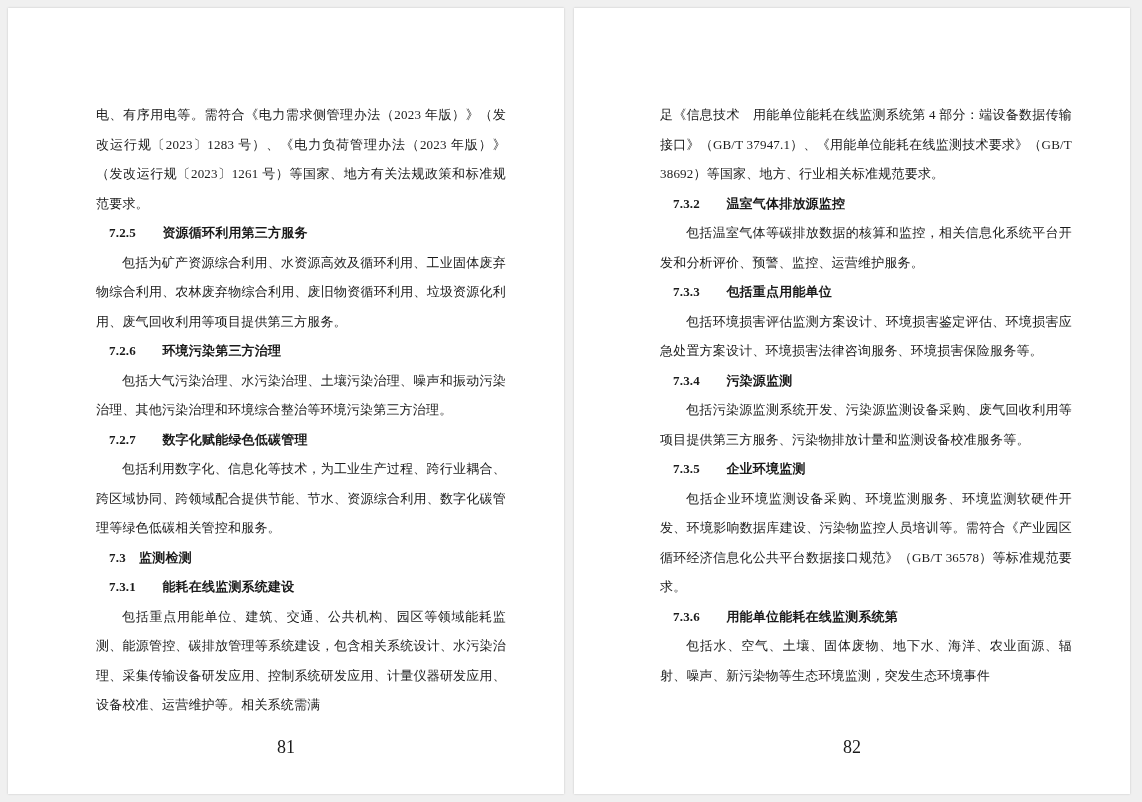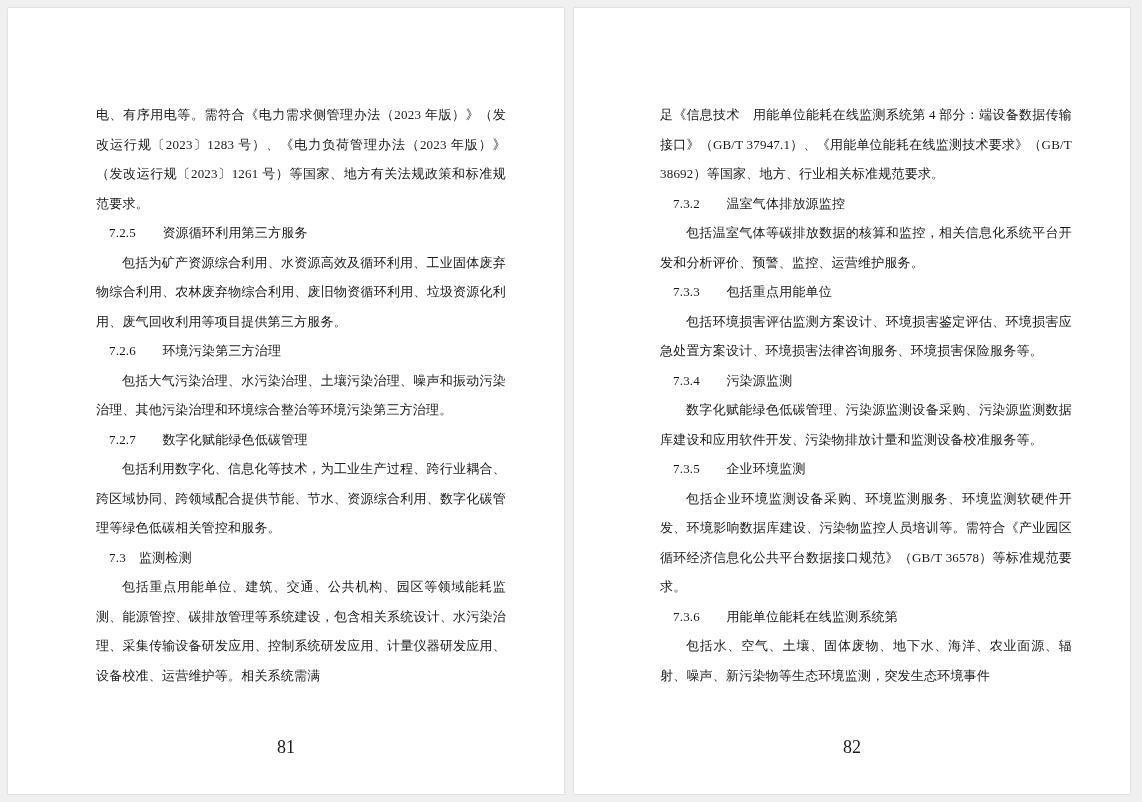--- a/index.html
+++ b/index.html
@@ -53,20 +53,21 @@
   }
   p.body {
     text-indent: 2em;
   }
   p.cont {
     text-indent: 0;
   }
   p.heading {
     text-indent: 1em;
     white-space: pre;
+    font-weight: bold;
   }
   .folio {
     position: absolute;
     bottom: 36px;
     left: 0;
     right: 0;
     text-align: center;
     font-size: 18px;
     color: #1a1a1a;
     font-family: "Liberation Serif", serif;
@@ -80,34 +81,35 @@
   <div class="page page-left">
     <div class="page-inner">
       <p class="cont">电、有序用电等。需符合《电力需求侧管理办法（2023 年版）》（发改运行规〔2023〕1283 号）、《电力负荷管理办法（2023 年版）》（发改运行规〔2023〕1261 号）等国家、地方有关法规政策和标准规范要求。</p>
       <p class="heading">7.2.5　　资源循环利用第三方服务</p>
       <p class="body">包括为矿产资源综合利用、水资源高效及循环利用、工业固体废弃物综合利用、农林废弃物综合利用、废旧物资循环利用、垃圾资源化利用、废气回收利用等项目提供第三方服务。</p>
       <p class="heading">7.2.6　　环境污染第三方治理</p>
       <p class="body">包括大气污染治理、水污染治理、土壤污染治理、噪声和振动污染治理、其他污染治理和环境综合整治等环境污染第三方治理。</p>
       <p class="heading">7.2.7　　数字化赋能绿色低碳管理</p>
       <p class="body">包括利用数字化、信息化等技术，为工业生产过程、跨行业耦合、跨区域协同、跨领域配合提供节能、节水、资源综合利用、数字化碳管理等绿色低碳相关管控和服务。</p>
       <p class="heading">7.3　监测检测</p>
+      <p class="heading">7.3.1　　能耗在线监测系统建设</p>
       <p class="body">包括重点用能单位、建筑、交通、公共机构、园区等领域能耗监测、能源管控、碳排放管理等系统建设，包含相关系统设计、水污染治理、采集传输设备研发应用、控制系统研发应用、计量仪器研发应用、设备校准、运营维护等。相关系统需满</p>
     </div>
     <div class="folio">81</div>
   </div>
 
   <div class="page page-right">
     <div class="page-inner">
       <p class="cont">足《信息技术　用能单位能耗在线监测系统第 4 部分：端设备数据传输接口》（GB/T 37947.1）、《用能单位能耗在线监测技术要求》（GB/T 38692）等国家、地方、行业相关标准规范要求。</p>
       <p class="heading">7.3.2　　温室气体排放源监控</p>
       <p class="body">包括温室气体等碳排放数据的核算和监控，相关信息化系统平台开发和分析评价、预警、监控、运营维护服务。</p>
       <p class="heading">7.3.3　　包括重点用能单位</p>
       <p class="body">包括环境损害评估监测方案设计、环境损害鉴定评估、环境损害应急处置方案设计、环境损害法律咨询服务、环境损害保险服务等。</p>
       <p class="heading">7.3.4　　污染源监测</p>
-      <p class="body">数字化赋能绿色低碳管理、污染源监测设备采购、污染源监测数据库建设和应用软件开发、污染物排放计量和监测设备校准服务等。</p>
+      <p class="body">包括污染源监测系统开发、污染源监测设备采购、废气回收利用等项目提供第三方服务、污染物排放计量和监测设备校准服务等。</p>
       <p class="heading">7.3.5　　企业环境监测</p>
       <p class="body">包括企业环境监测设备采购、环境监测服务、环境监测软硬件开发、环境影响数据库建设、污染物监控人员培训等。需符合《产业园区循环经济信息化公共平台数据接口规范》（GB/T 36578）等标准规范要求。</p>
       <p class="heading">7.3.6　　用能单位能耗在线监测系统第</p>
       <p class="body">包括水、空气、土壤、固体废物、地下水、海洋、农业面源、辐射、噪声、新污染物等生态环境监测，突发生态环境事件</p>
     </div>
     <div class="folio">82</div>
   </div>
 
 </div>
 

